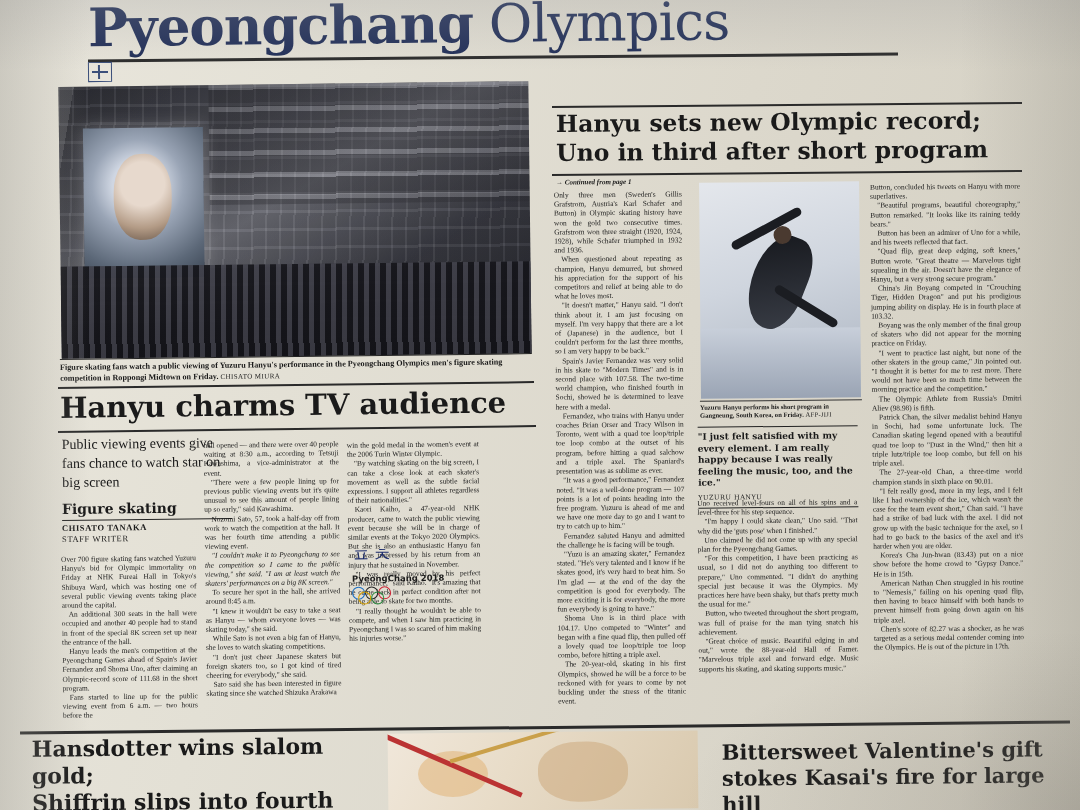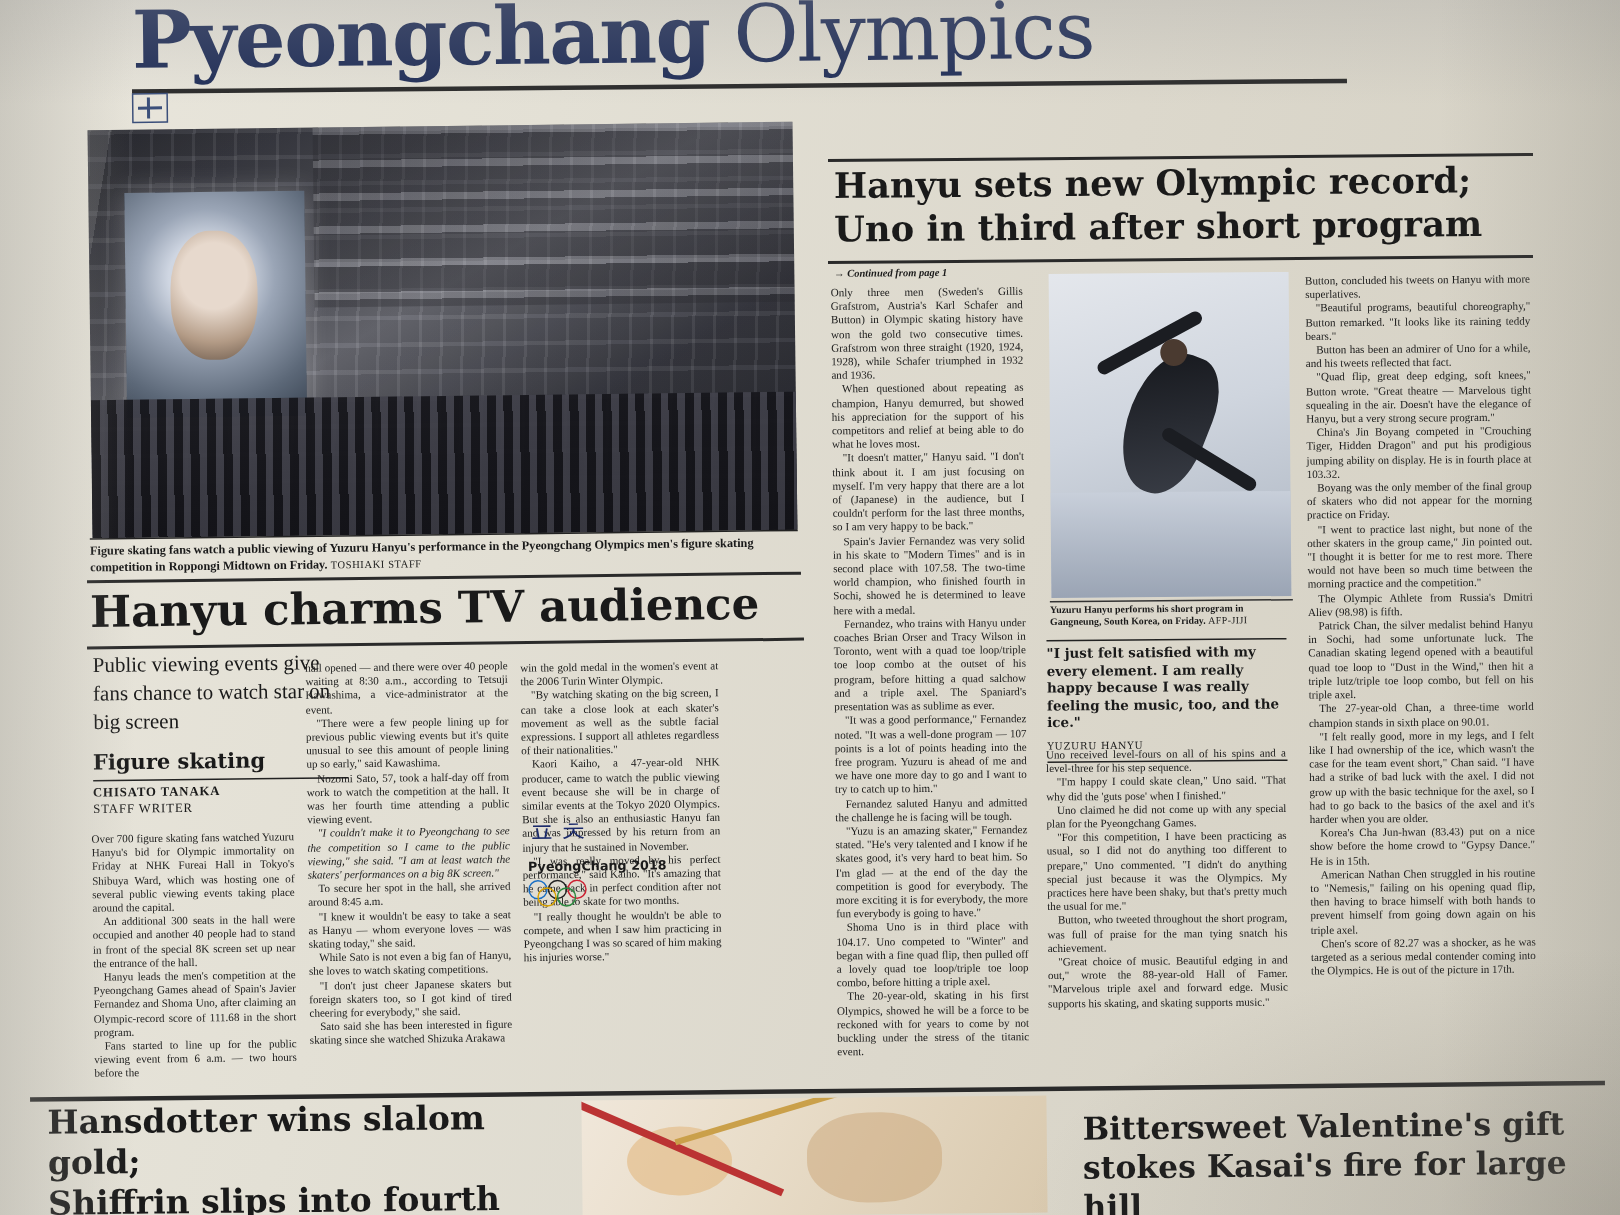--- a/index.html
+++ b/index.html
@@ -230,21 +230,21 @@
   <div class="jp-mark"></div>
 
   <div class="photo-main">
     <div class="hall"></div>
     <div class="balcony"></div>
     <div class="screen"></div>
     <div class="crowd"></div>
   </div>
   <div class="caption-main">
     <span>Figure skating fans watch a public viewing of Yuzuru Hanyu's performance in the Pyeongchang Olympics men's figure skating competition in Roppongi Midtown on Friday.</span>
-    <span class="credit">TOSHIAKI STAFF</span>
+    <span class="credit">CHISATO MIURA</span>
   </div>
   <div class="rule-under-photo"></div>
 
   <div class="headline-left">Hanyu charms TV audience</div>
   <div class="rule-under-headline"></div>
   <div class="deck-left">Public viewing events give fans chance to watch star on big screen</div>
   <div class="figure-skating-label">Figure skating</div>
   <div class="byline-left">
     <div class="name">CHISATO TANAKA</div>
     <div>STAFF WRITER</div>

